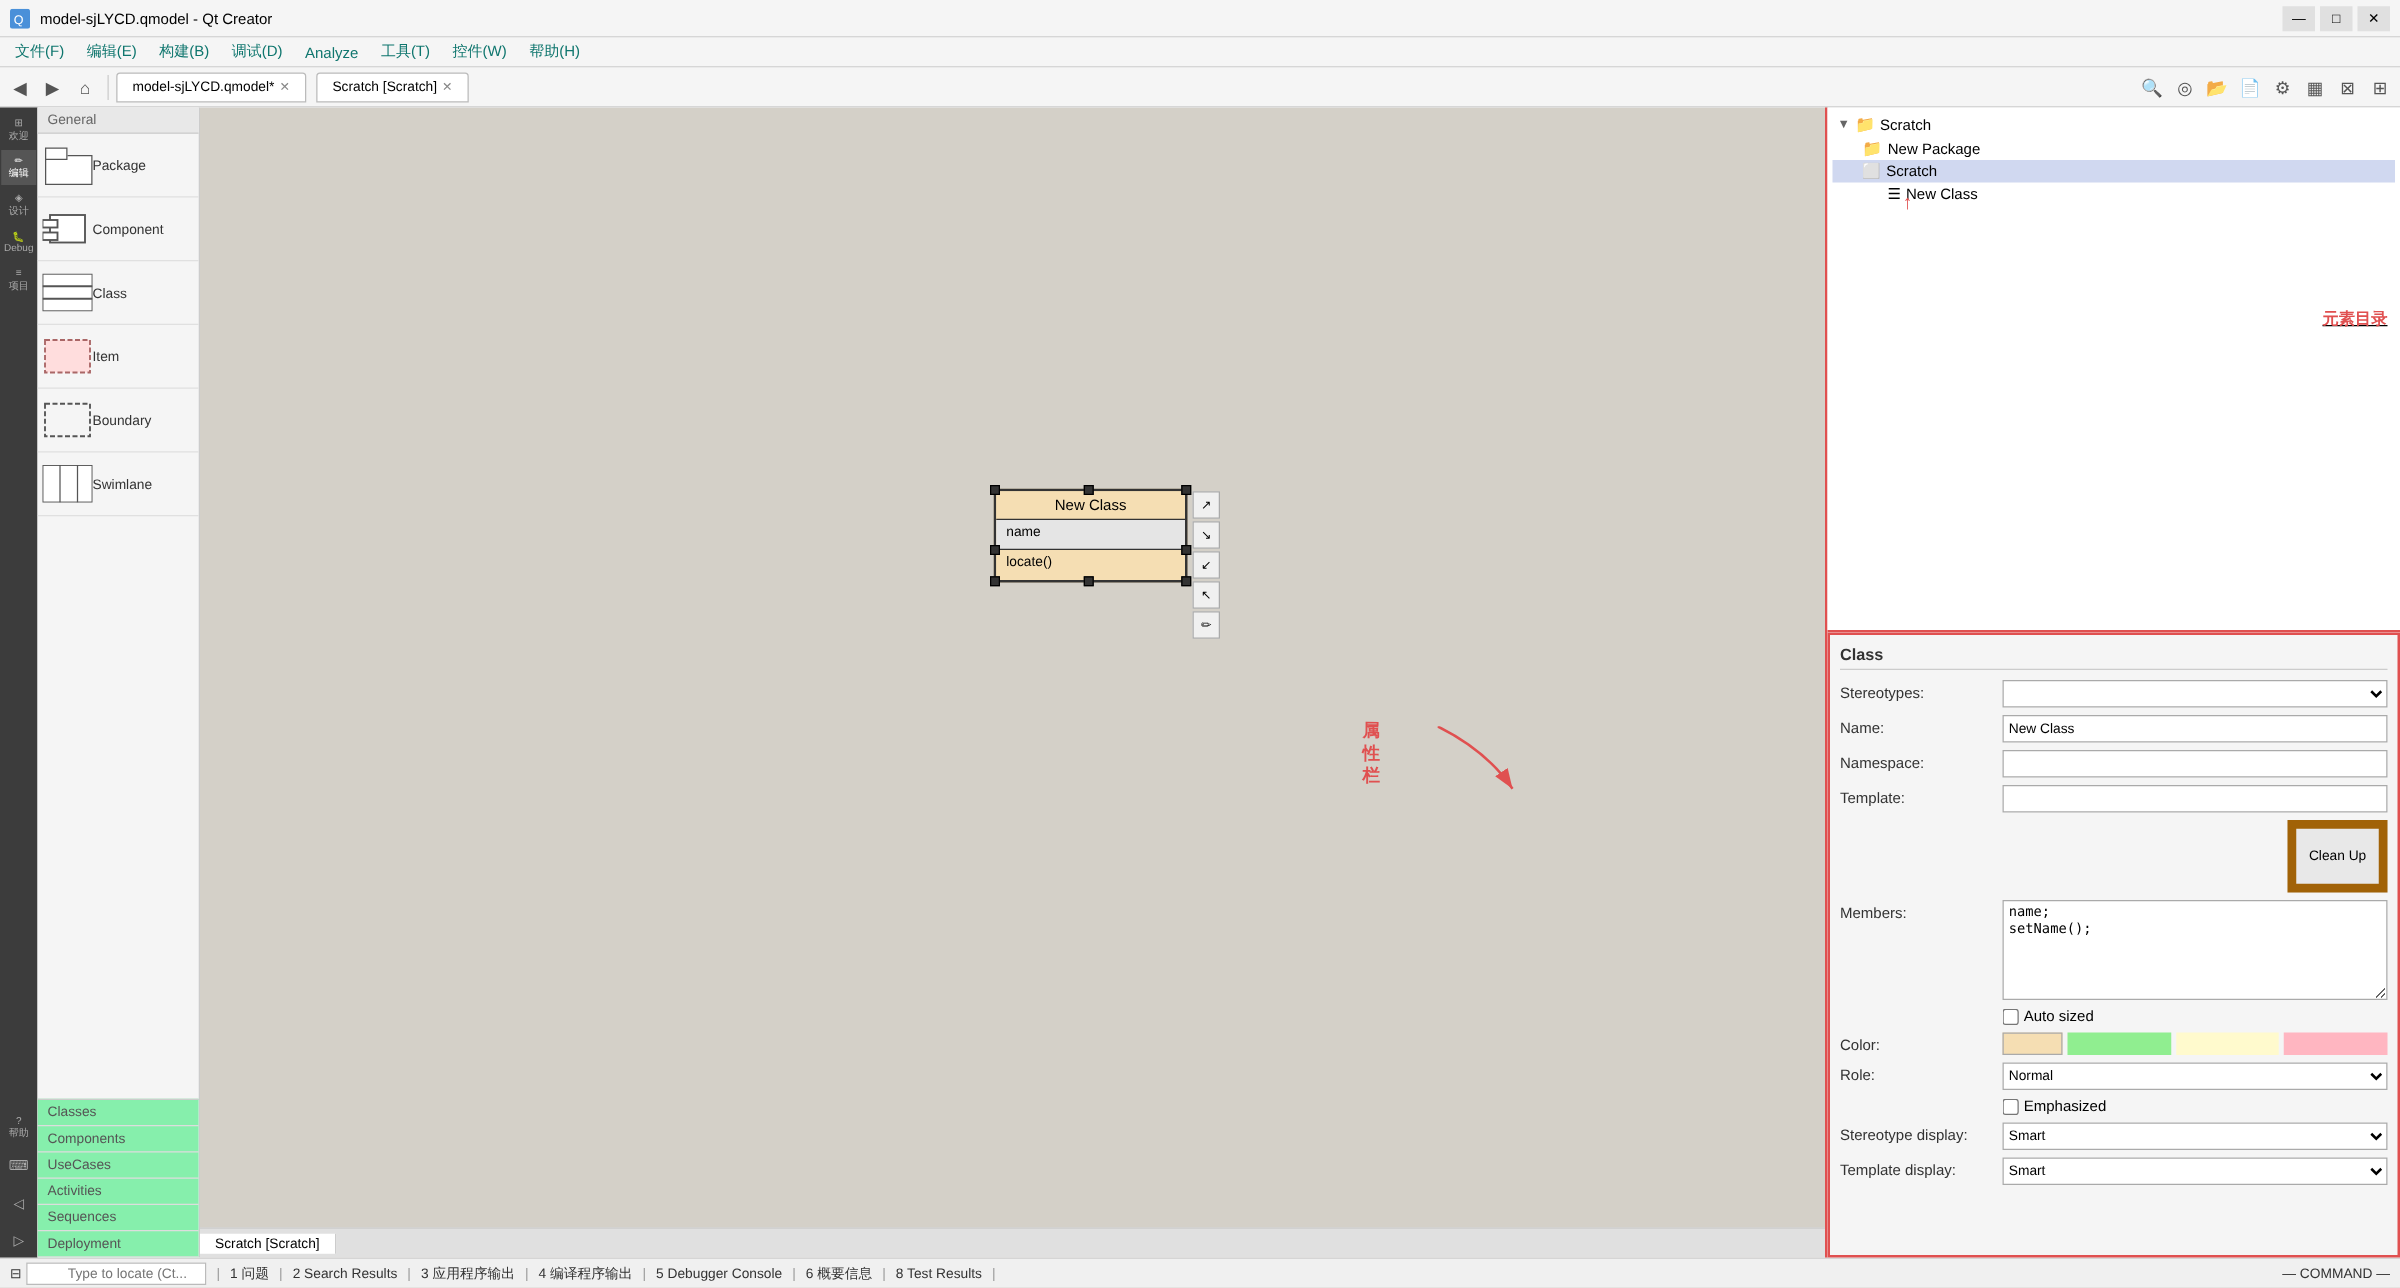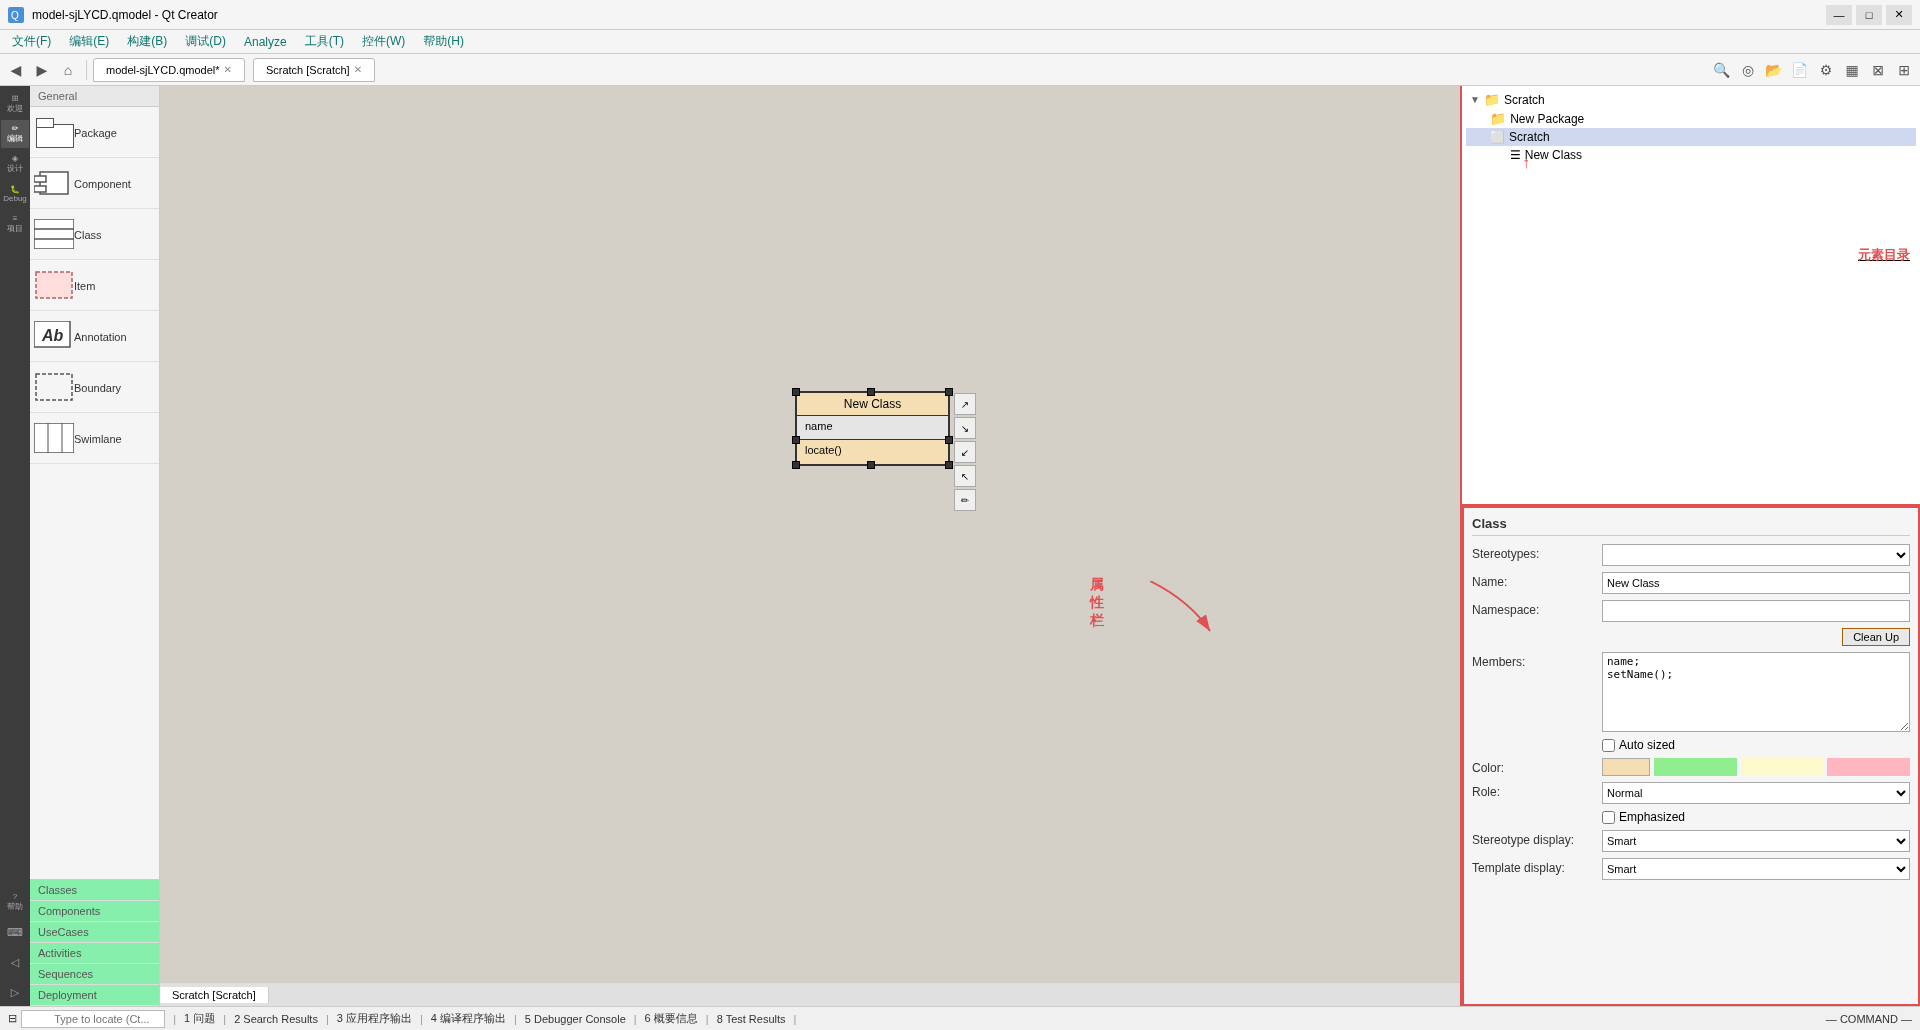--- a/index.html
+++ b/index.html
@@ -124,21 +124,21 @@
     #properties-panel {
       flex: 1; background: #f5f5f5; overflow-y: auto; border: 2px solid #e05050;
       padding: 8px;
     }
     .prop-title { font-size: 13px; font-weight: bold; color: #333; margin-bottom: 8px; border-bottom: 1px solid #ccc; padding-bottom: 4px; }
     .prop-row { display: flex; align-items: flex-start; margin-bottom: 6px; }
     .prop-label { width: 130px; font-size: 12px; color: #333; padding-top: 3px; flex-shrink: 0; }
     .prop-input { flex: 1; height: 22px; border: 1px solid #aaa; background: #fff; font-size: 11px; padding: 2px 4px; }
     .prop-select { flex: 1; height: 22px; border: 1px solid #aaa; background: #fff; font-size: 11px; }
     .prop-textarea { flex: 1; height: 80px; border: 1px solid #aaa; background: #fff; font-size: 11px; padding: 2px 4px; resize: vertical; }
-    .prop-btn { padding: 2px 10px; border: 1px solid #a16207; background: #e8e8e8; cursor: pointer; font-size: 11px; }
+    .prop-btn { padding: 16px 10px; border: 7px solid #a16207; background: #e8e8e8; cursor: pointer; font-size: 11px; }
     .prop-color-swatch { width: 48px; height: 18px; background: #f5deb3; border: 1px solid #aaa; cursor: pointer; }
     .prop-color-row { display: flex; align-items: center; gap: 4px; flex: 1; }
     .color-strip { height: 18px; flex: 1; }
     .prop-checkbox-row { display: flex; align-items: center; gap: 4px; margin-bottom: 6px; padding-left: 130px; }
 
     
     #statusbar {
       height: 24px; background: #f0f0f0; border-top: 1px solid #ccc;
       display: flex; align-items: center; padding: 0 8px; gap: 4px; font-size: 11px; color: #333;
     }
@@ -276,29 +276,20 @@
 
     <div class="palette-item">
       <div class="icon">
         <svg width="40" height="30">
           <rect x="2" y="2" width="36" height="26" fill="#fdd" stroke="#a66" stroke-width="1.5" stroke-dasharray="4,2"></rect>
         </svg>
       </div>
       <span class="label">Item</span>
     </div>
 
-    <div class="palette-item">
-      <div class="icon">
-        <svg width="40" height="30">
-          <rect x="0" y="0" width="36" height="26" fill="#fff" stroke="#555" stroke-width="1.5"></rect>
-          <text x="8" y="20" font-size="16" font-style="italic" font-weight="bold" fill="#333">Ab</text>
-        </svg>
-      </div>
-      <span class="label">Annotation</span>
-    </div>
 
     <div class="palette-item">
       <div class="icon">
         <svg width="40" height="30">
           <rect x="2" y="2" width="36" height="26" fill="none" stroke="#555" stroke-width="1.5" stroke-dasharray="4,2"></rect>
         </svg>
       </div>
       <span class="label">Boundary</span>
     </div>
 
@@ -424,20 +415,24 @@
       <div class="prop-row">
         <span class="prop-label">Name:</span>
         <input class="prop-input" type="text" value="New Class" style="">
       </div>
 
       <div class="prop-row">
         <span class="prop-label">Namespace:</span>
         <input class="prop-input" type="text" style="">
       </div>
 
+      <div class="prop-row">
+        <span class="prop-label">Template:</span>
+        <input class="prop-input" type="text" style="">
+      </div>
 
       <div class="prop-row" style="justify-content: flex-end;">
         <button class="prop-btn">Clean Up</button>
       </div>
 
       <div class="prop-row">
         <span class="prop-label">Members:</span>
         <textarea class="prop-textarea" style="">name;
 setName();</textarea>
       </div>

